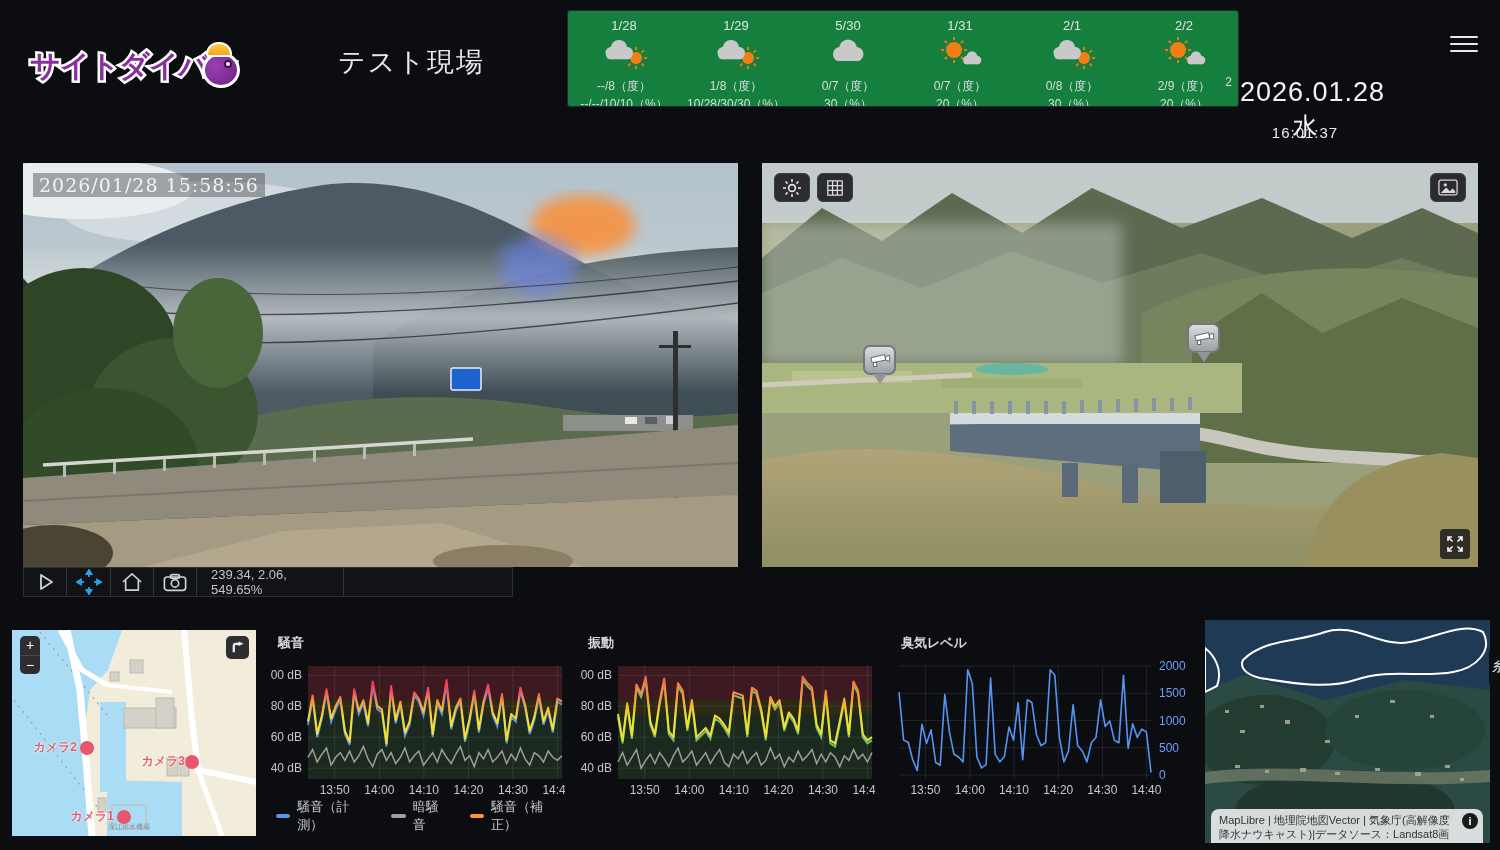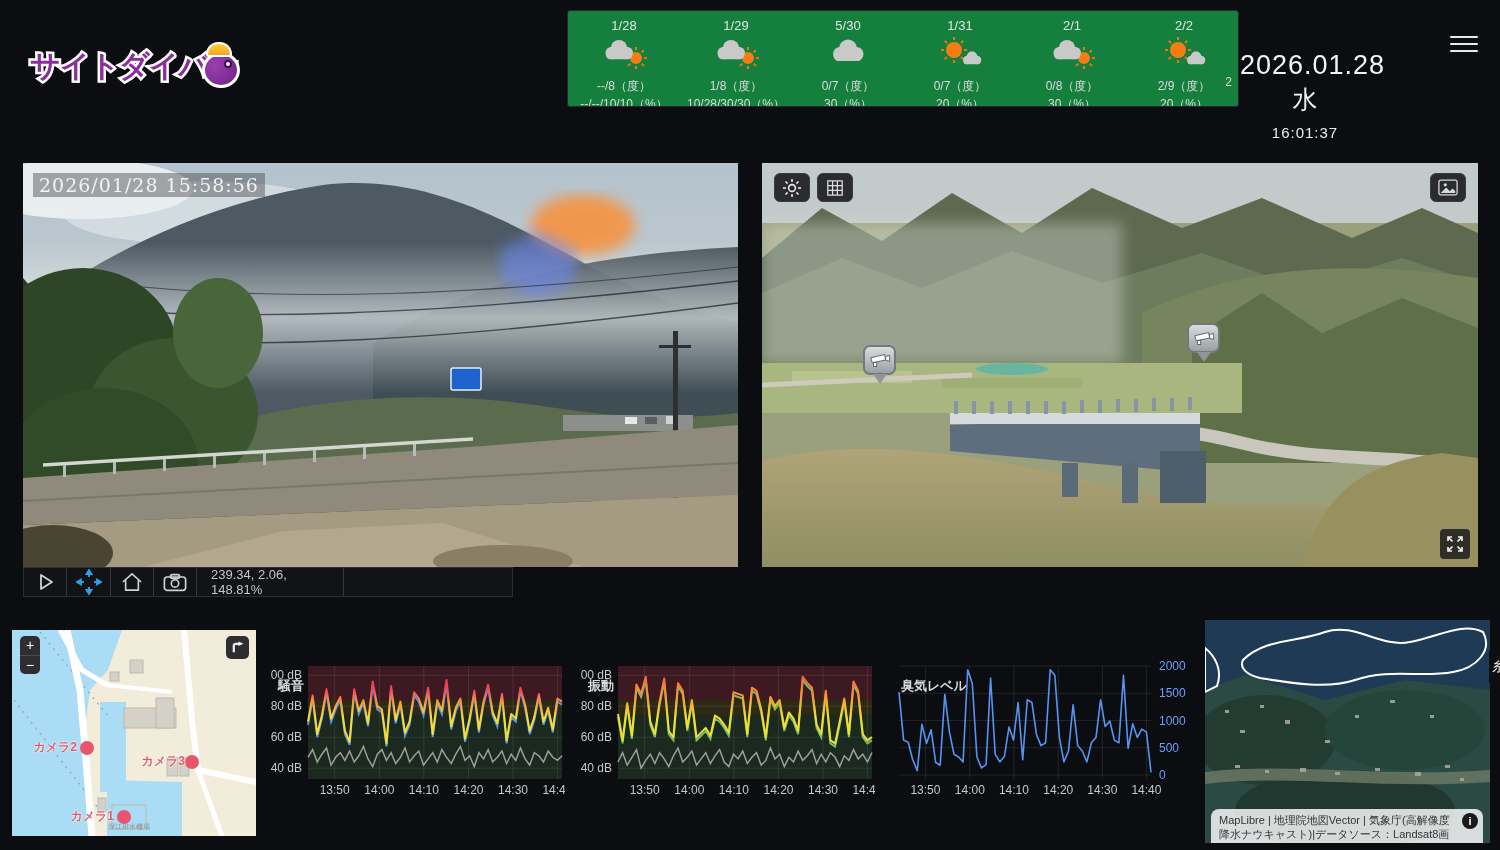--- a/index.html
+++ b/index.html
@@ -23,21 +23,21 @@
                    background:#15803d; border:1px solid #26282e; border-radius:3px;
                    display:flex; overflow:hidden; z-index:5; }
   .wday { width:112px; height:100%; display:flex; flex-direction:column; align-items:center; padding-top:7px; }
   .wdate { font-size:13px; color:#e3e4e6; }
   .wicon { height:36px; margin-top:2px; display:flex; align-items:center; }
   .wtemp { font-size:12px; color:#dcdddf; margin-top:9px; white-space:nowrap; }
   .wrain { font-size:12px; color:#dcdddf; margin-top:1px; white-space:nowrap; }
   .wclip { position:absolute; right:6px; top:64px; font-size:12px; color:#dcdddf; }
 
   .datetime { position:absolute; left:1240px; top:50px; width:130px; text-align:center; }
-  .dt-date { font-size:27px; color:#f2f3f4; letter-spacing:1px; }
+  .dt-date { font-size:27px; color:#f2f3f4; letter-spacing:1px;margin-top:27px; }
   .dt-day  { font-size:25px; color:#f2f3f4; margin-top:2px; }
   .dt-time { position:absolute; left:1240px; top:124px; width:130px; text-align:center;
              font-size:15px; color:#eceded; letter-spacing:1px; }
   .hamburger { position:absolute; left:1450px; top:31px; width:28px; height:24px; cursor:pointer; }
   .hamburger i { display:block; height:2.5px; background:#e8e9ea; margin:4.5px 0; border-radius:1px; }
 
   
   .camera-panel { position:absolute; left:23px; top:163px; width:715px; height:404px; overflow:hidden; background:#0f766e; }
   .cam-timestamp { position:absolute; left:10px; top:10px; font-family:"DejaVu Serif","Liberation Serif",serif;
                    font-size:19px; color:#f2f2f2; background:rgba(70,74,78,.45); padding:1px 6px; letter-spacing:1px; z-index:3; }
@@ -66,21 +66,21 @@
   .map-zoom span { flex:1; color:#fff; font-size:14px; display:flex; align-items:center; justify-content:center; cursor:pointer; }
   .map-zoom span:first-child { border-bottom:1px solid #4a4a4e; }
   .map-corner { position:absolute; right:7px; top:6px; width:23px; height:23px; background:#2e2e31; border-radius:5px;
                 z-index:4; display:flex; align-items:center; justify-content:center; cursor:pointer; }
   .mk-label { position:absolute; font-size:12px; font-weight:bold; color:#e25a6c; white-space:nowrap;
               text-shadow:0 0 2px #fff,0 0 2px #fff; z-index:3; }
   .mk-dot { position:absolute; width:14px; height:14px; border-radius:50%; background:#e8566b; z-index:3; }
   .map-place { position:absolute; font-size:7px; color:#8a8a84; z-index:3; }
 
   .chart-panel { position:absolute; top:628px; height:192px; }
-  .chart-title { position:absolute; left:8px; top:6px; font-size:13px; font-weight:bold; color:#d8d9da;margin-top:43px; }
+  .chart-title { position:absolute; left:8px; top:6px; font-size:13px; font-weight:bold; color:#d8d9da; }
   .chart-svg { position:absolute; left:0; top:28px; }
   .legend { position:absolute; left:6px; top:170px; display:flex; gap:20px; font-size:13px; color:#c7c8ca; }
   .litem { display:flex; align-items:center; gap:7px; cursor:pointer; }
   .sw { width:15px; height:4px; border-radius:2px; display:inline-block; }
 
   .sat-panel { position:absolute; left:1205px; top:620px; width:285px; height:223px; overflow:hidden; background:#203a4c; }
   .attrib { position:absolute; left:6px; bottom:-16px; width:272px; background:rgba(255,255,255,.82);
             border-radius:8px 8px 0 0; padding:4px 26px 4px 8px; font-size:11px; line-height:14px; color:#333; z-index:4; }
   .attrib-info { position:absolute; right:5px; top:4px; width:16px; height:16px; border-radius:50%; background:#1a1a1a;
                  color:#fff; font-size:11px; font-weight:bold; text-align:center; line-height:16px; cursor:pointer; }
@@ -122,20 +122,21 @@
     <svg width="250" height="58">
       <text x="2" y="40" font-size="30" font-weight="bold" fill="#8a2f9e" stroke="#ffffff" stroke-width="5" paint-order="stroke" letter-spacing="-1">サイトダイバー</text>
     </svg>
     <div class="mascot">
       <div class="body"></div>
         <div class="helmet"></div>
         <div class="eye"></div>
     </div>
   </div>
 
+  <div class="site-title">テスト現場</div>
 
   <div class="weather-panel">
 
     <div id="weather-days" style="display:flex">
       <div class="wday">
         <div class="wdate">1/28</div>
         <div class="wicon">
             <svg width="46" height="34">
               <g stroke="#f2711c" stroke-width="2">
                 <circle cx="35" cy="23" r="6" fill="#f57e14" stroke="none"></circle>
@@ -387,21 +388,21 @@
         <path d="M2,11 L12,2 L22,11 M5,9 V20 H19 V9" fill="none" stroke="#d0d3d6" stroke-width="1.8" stroke-linejoin="round"></path>
       </svg>
     </div>
     <div class="cbtn" style="width:43px">
       <svg width="24" height="19" viewBox="0 0 26 20">
         <rect x="1.5" y="4" width="23" height="14.5" rx="3" fill="none" stroke="#d0d3d6" stroke-width="1.8"></rect>
         <rect x="8" y="1.5" width="10" height="4" rx="2" fill="none" stroke="#d0d3d6" stroke-width="1.8"></rect>
         <circle cx="13" cy="11" r="4" fill="none" stroke="#d0d3d6" stroke-width="1.8"></circle>
       </svg>
     </div>
-    <div class="c-coords">239.34, 2.06, 148.81%</div>
+    <div class="c-coords">239.34, 2.06, 549.65%</div>
     <div class="c-fill"></div>
   </div>
 
   <div class="viewer3d">
     <svg width="716" height="404" viewBox="0 0 716 404" preserveAspectRatio="none">
       <defs>
         <linearGradient id="hill" x1="0" y1="0" x2="0" y2="1">
           <stop offset="0" stop-color="#b0a478"></stop>
             <stop offset="1" stop-color="#8e8f63"></stop>
         </linearGradient>
@@ -581,20 +582,34 @@
         <line x1="198.528" x2="198.528" y1="10" y2="123" stroke="rgba(255,255,255,0.09)"></line>
         <text x="198.528" y="138" text-anchor="middle" font-size="12" fill="#c7c8ca">14:20</text>
         <line x1="242.978" x2="242.978" y1="10" y2="123" stroke="rgba(255,255,255,0.09)"></line>
         <text x="242.978" y="138" text-anchor="middle" font-size="12" fill="#c7c8ca">14:30</text>
         <line x1="287.428" x2="287.428" y1="10" y2="123" stroke="rgba(255,255,255,0.09)"></line>
         <text x="287.428" y="138" text-anchor="middle" font-size="12" fill="#c7c8ca">14:40</text>
         <polyline points="38.0,101.3 42.6,93.6 47.2,106.0 51.9,98.2 56.5,92.0 61.1,109.1 65.7,101.3 70.3,96.7 74.9,104.4 79.6,95.1 84.2,106.0 88.8,99.8 93.4,90.5 98.0,102.9 102.7,110.6 107.3,98.2 111.9,93.6 116.5,104.4 121.1,96.7 125.7,107.5 130.4,101.3 135.0,92.0 139.6,106.0 144.2,99.8 148.8,95.1 153.5,109.1 158.1,102.9 162.7,96.7 167.3,106.0 171.9,93.6 176.5,101.3 181.2,107.5 185.8,98.2 190.4,90.5 195.0,104.4 199.6,99.8 204.3,110.6 208.9,96.7 213.5,102.9 218.1,93.6 222.7,106.0 227.3,101.3 232.0,95.1 236.6,107.5 241.2,98.2 245.8,104.4 250.4,92.0 255.1,102.9 259.7,109.1 264.3,96.7 268.9,99.8 273.5,106.0 278.1,95.1 282.8,101.3 287.4,104.4 292.0,99.8" fill="none" stroke="#9d9d9d" stroke-width="1.5"></polyline>
         <polyline points="38.0,68.8 42.6,42.5 47.2,81.2 51.9,62.6 56.5,36.3 61.1,65.7 65.7,53.3 70.3,44.1 74.9,78.1 79.6,88.9 84.2,36.3 88.8,58.0 93.4,47.2 98.0,70.4 102.7,28.6 107.3,53.3 111.9,56.4 116.5,90.5 121.1,33.2 125.7,67.3 130.4,48.7 135.0,79.7 139.6,68.8 144.2,39.4 148.8,45.6 153.5,59.5 158.1,34.8 162.7,81.2 167.3,47.2 171.9,58.0 176.5,27.0 181.2,73.5 185.8,54.9 190.4,45.6 195.0,85.8 199.6,65.7 204.3,37.9 208.9,76.6 213.5,48.7 218.1,31.7 222.7,59.5 227.3,70.4 232.0,41.0 236.6,87.4 241.2,61.1 245.8,65.7 250.4,34.8 255.1,51.8 259.7,78.1 264.3,64.2 268.9,41.0 273.5,68.8 278.1,54.9 282.8,76.6 287.4,45.6 292.0,48.7" fill="none" stroke="#5794f2" stroke-width="2"></polyline>
         <polyline points="38.0,65.7 42.6,39.4 47.2,78.1 51.9,59.5 56.5,33.2 61.1,62.6 65.7,50.2 70.3,41.0 74.9,75.0 79.6,85.8 84.2,33.2 88.8,54.9 93.4,44.1 98.0,67.3 102.7,25.5 107.3,50.2 111.9,53.3 116.5,87.4 121.1,30.1 125.7,64.2 130.4,45.6 135.0,76.6 139.6,65.7 144.2,36.3 148.8,42.5 153.5,56.4 158.1,31.7 162.7,78.1 167.3,44.1 171.9,54.9 176.5,23.9 181.2,70.4 185.8,51.8 190.4,42.5 195.0,82.8 199.6,62.6 204.3,34.8 208.9,73.5 213.5,45.6 218.1,28.6 222.7,56.4 227.3,67.3 232.0,37.9 236.6,84.3 241.2,58.0 245.8,62.6 250.4,31.7 255.1,48.7 259.7,75.0 264.3,61.1 268.9,37.9 273.5,65.7 278.1,51.8 282.8,73.5 287.4,42.5 292.0,45.6" fill="none" stroke="url(#gradNoise)" stroke-width="2" stroke-linejoin="round"></polyline>
       </svg>
+    <div class="legend">
+      <span class="litem">
+          <i class="sw" style="background:#5794f2"></i>
+          <span>騒音（計測）</span>
+        </span>
+      <span class="litem">
+          <i class="sw" style="background:#9d9d9d"></i>
+          <span>暗騒音</span>
+        </span>
+      <span class="litem">
+          <i class="sw" style="background:#ff9830"></i>
+          <span>騒音（補正）</span>
+        </span>
+    </div>
   </div>
 
   <div class="chart-panel" style="left:580px; width:295px;">
     <div class="chart-title">振動</div>
     <svg class="chart-svg" id="vibSvg" width="295" height="142">
         <rect x="38" y="10" width="254" height="34.054794520547944" fill="rgba(242,73,92,0.22)"></rect>
         <rect x="38" y="44.054794520547944" width="254" height="15.479452054794521" fill="rgba(250,222,42,0.14)"></rect>
         <rect x="38" y="59.534246575342465" width="254" height="63.465753424657535" fill="rgba(115,191,105,0.16)"></rect>
         <line x1="38" x2="292" y1="112.16438356164383" y2="112.16438356164383" stroke="rgba(255,255,255,0.09)"></line>
         <text x="32" y="116.16438356164383" text-anchor="end" font-size="12" fill="#c7c8ca">40 dB</text>

